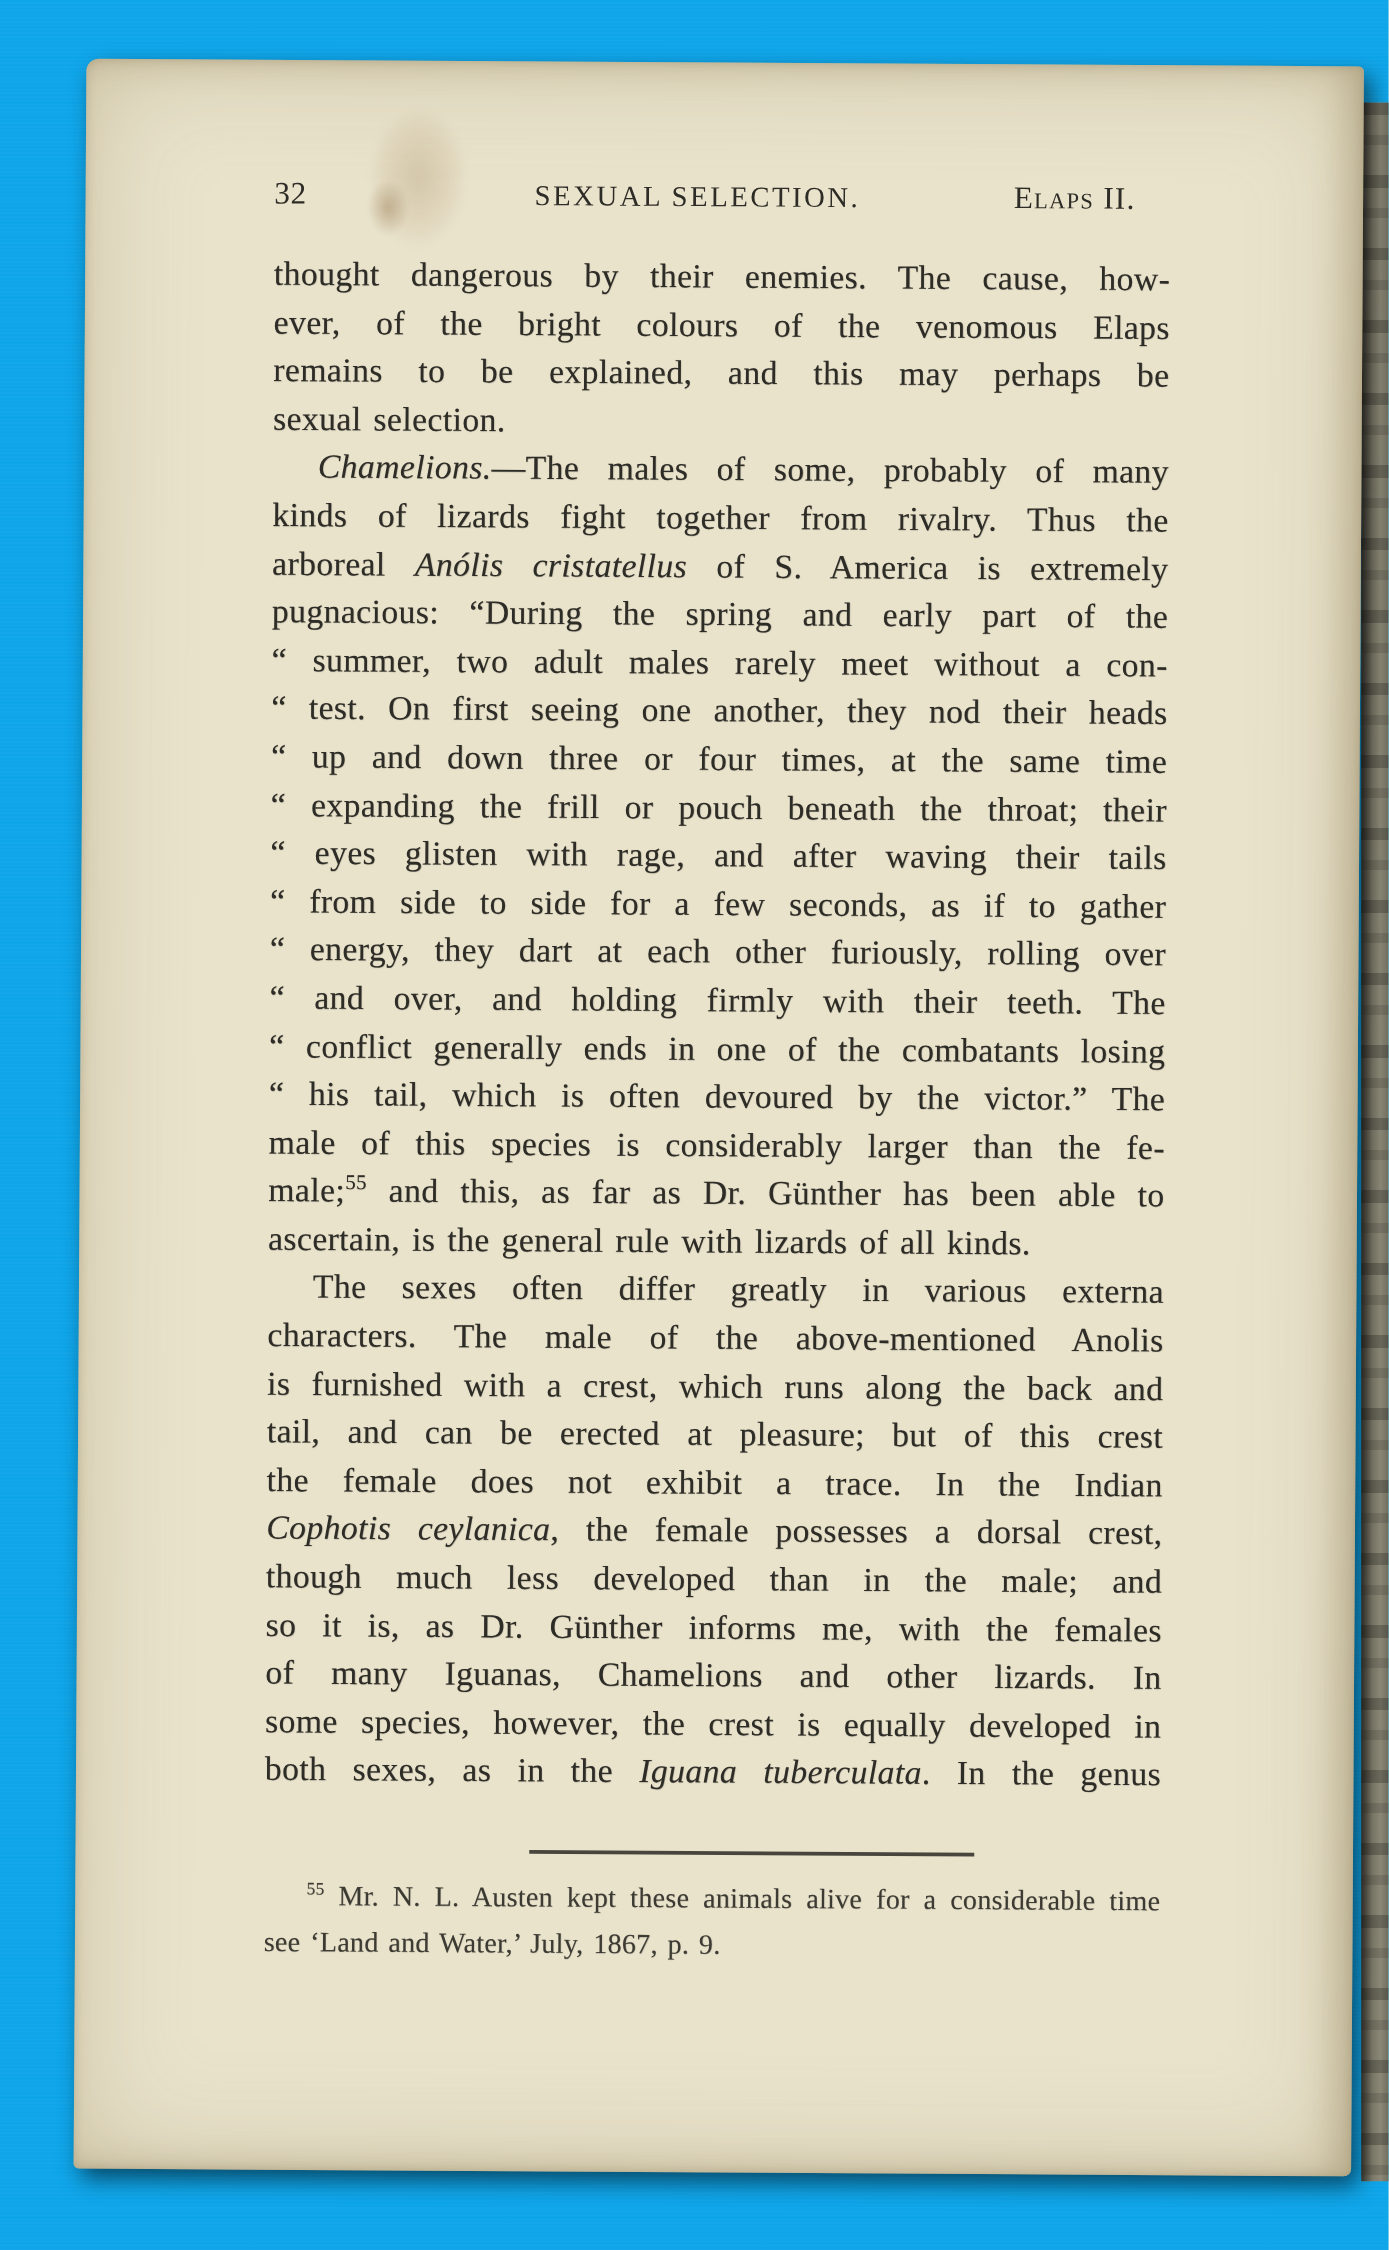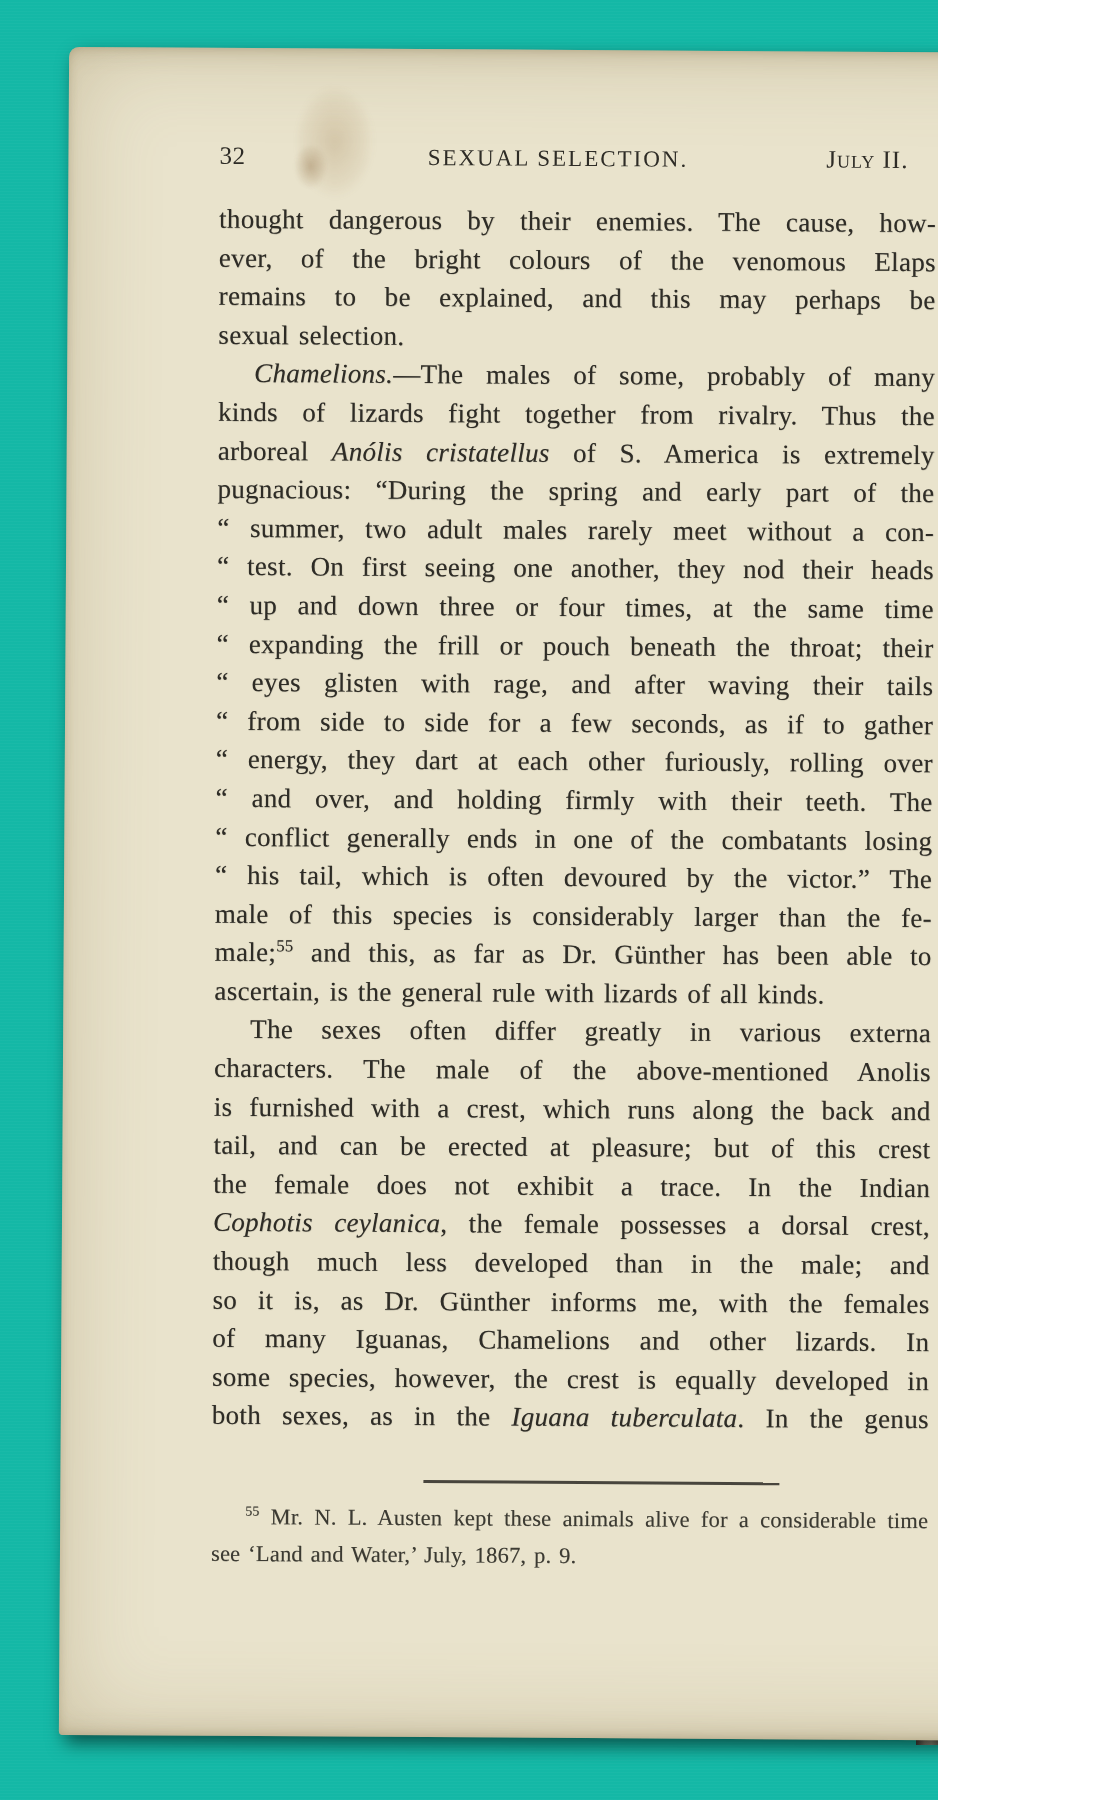--- a/index.html
+++ b/index.html
@@ -1,22 +1,22 @@
 <!DOCTYPE html>
 <html><head>
 <meta charset="utf-8">
 <style>
   html,body { margin:0; padding:0; }
   body {
     width:1111px; height:1800px;
     font-family: "Liberation Serif", "DejaVu Serif", serif;
   }
   .scene {
-    position:relative; width:938px; height:1800px; overflow:hidden;
-    background:#14b8a6;
+    position:relative; width:1111px; height:1800px; overflow:hidden;
+    background:#0ea5e9;
   }
   
   .scene::before {
     content:""; position:absolute; inset:0;
     background:repeating-linear-gradient(0deg, rgba(255,255,255,0.025) 0 1px, transparent 1px 3px);
     pointer-events:none;
   }
   
   .page-edge {
     position:absolute; right:0; top:82px; bottom:55px; width:22px;
@@ -90,21 +90,21 @@
 
   <div class="page-edge"></div>
 
   <div class="page">
     <div class="stain"></div>
     <div class="stain2"></div>
 
     <div class="running-header">
       <div class="hdr-num">32</div>
       <div class="hdr-title">SEXUAL SELECTION.</div>
-      <div class="hdr-part">July II.</div>
+      <div class="hdr-part">Elaps II.</div>
     </div>
 
     <div class="text-block">
 
       <div>
           <div class="line">thought dangerous by their enemies.  The cause, how-</div>
           <div class="line">ever, of the bright colours of the venomous Elaps</div>
           <div class="line">remains to be explained, and this may perhaps be</div>
           <div class="line last">sexual selection.</div>
         </div>

